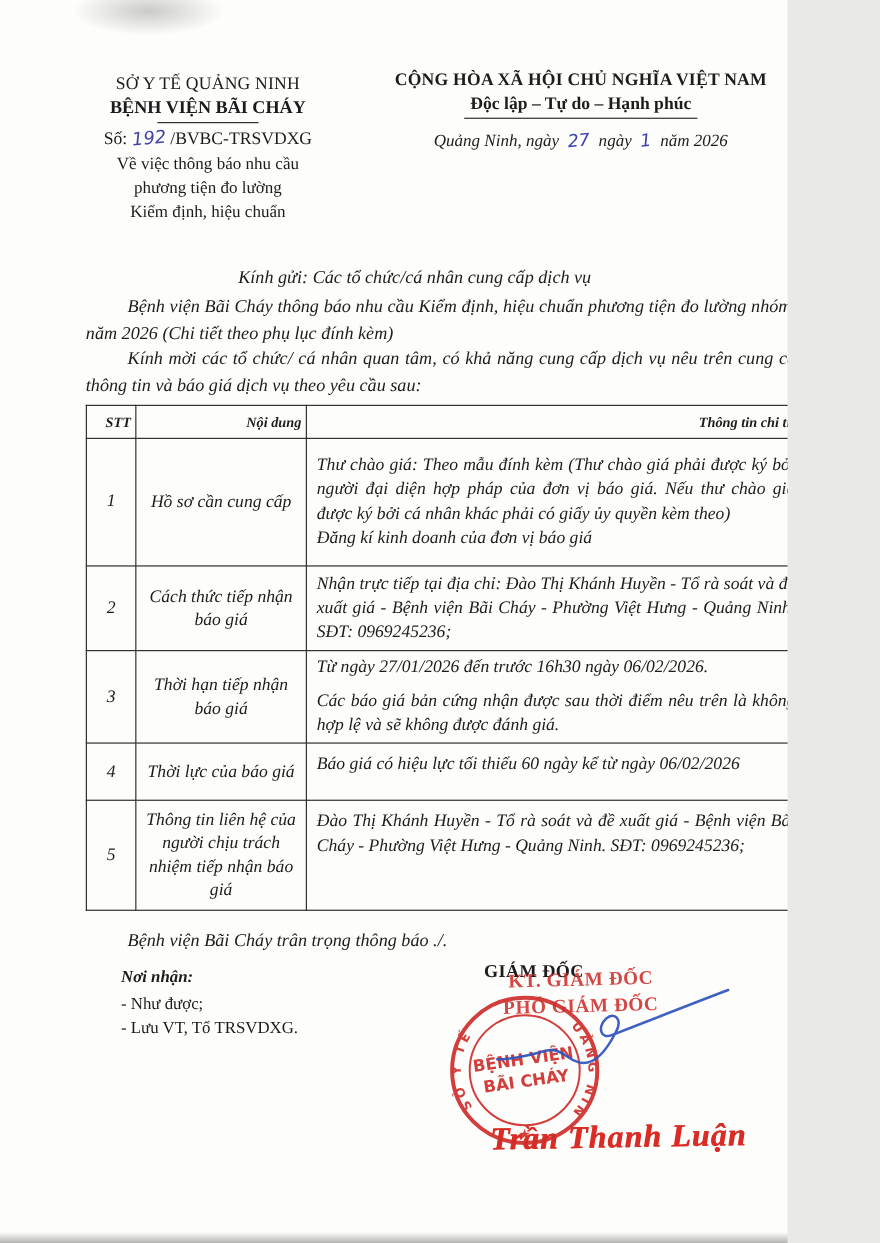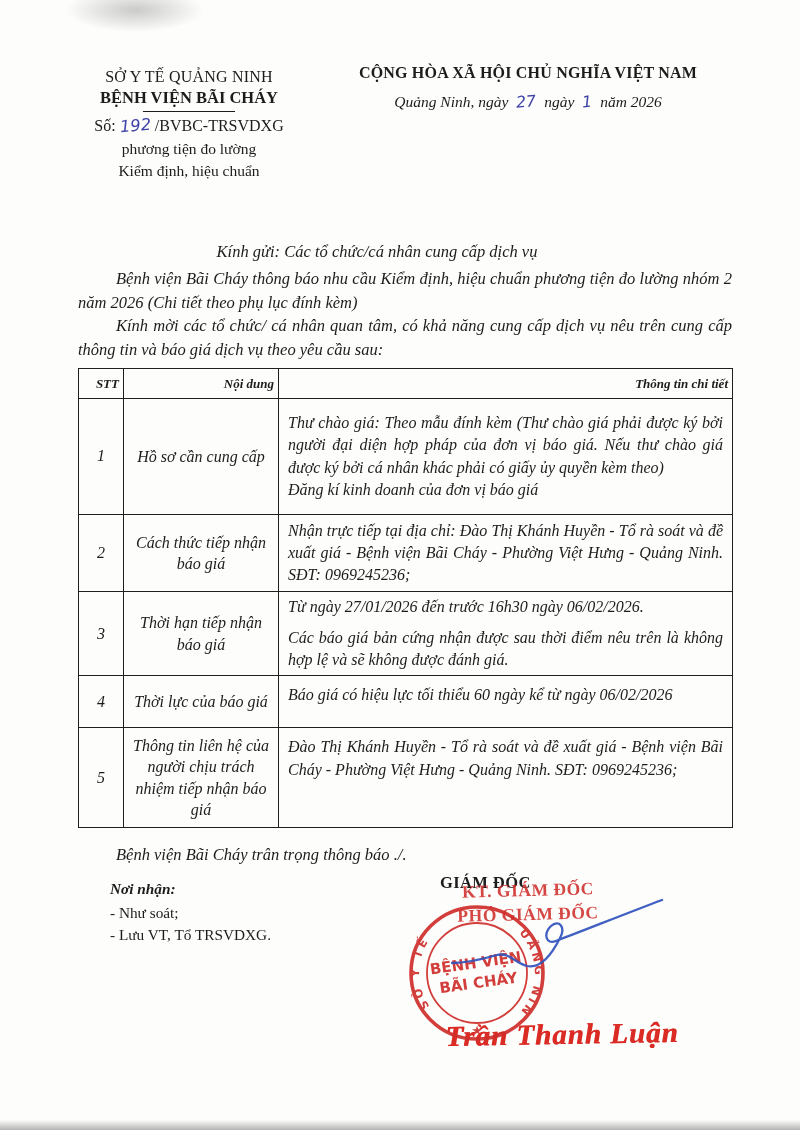--- a/index.html
+++ b/index.html
@@ -9,21 +9,21 @@
     --text:#1c1c1c;
   }
   *{box-sizing:border-box;margin:0;padding:0;}
   html,body{width:800px;height:1130px;}
   body{
     font-family:"Liberation Serif","DejaVu Serif",serif;
     color:var(--text);
     background:#e9e9e7;
   }
   .page{
-    position:relative;width:800px;height:1130px;overflow:hidden;
+    position:relative;width:716px;height:1130px;overflow:hidden;
     background:#fdfdfb;
   }
   
   .smudge{
     position:absolute;left:60px;top:-14px;width:150px;height:48px;
     background:radial-gradient(ellipse at center,rgba(120,120,118,.38),rgba(120,120,118,0) 65%);
     pointer-events:none;
   }
   .bottom-edge{
     position:absolute;left:0;bottom:0;width:800px;height:10px;
@@ -102,26 +102,28 @@
 
   <div class="hdr-left">
     <div class="org">SỞ Y TẾ QUẢNG NINH</div>
     <div class="hosp">BỆNH VIỆN BÃI CHÁY</div>
     <div class="rule"></div>
     <div class="so">
       <span>Số:</span>
       <span class="hand">192</span>
       <span>/BVBC-TRSVDXG</span>
     </div>
+    <div class="subject">Về việc thông báo nhu cầu</div>
     <div class="subject">phương tiện đo lường</div>
     <div class="subject">Kiểm định, hiệu chuẩn</div>
   </div>
 
   <div class="hdr-right">
     <div class="national">CỘNG HÒA XÃ HỘI CHỦ NGHĨA VIỆT NAM</div>
+    <div><span class="motto">Độc lập – Tự do – Hạnh phúc</span></div>
     <div class="dateline">
       <span>Quảng Ninh, ngày</span>
       <span class="hand">27</span>
       <span>ngày</span>
       <span class="hand">1</span>
       <span>năm 2026</span>
     </div>
   </div>
 
   <div class="content">
@@ -181,21 +183,21 @@
           </td>
         </tr>
       </tbody>
     </table>
 
     <p class="closing">Bệnh viện Bãi Cháy trân trọng thông báo ./.</p>
   </div>
 
   <div class="recipients">
     <div class="lbl">Nơi nhận:</div>
-    <div>- Như soát;</div>
+    <div>- Như được;</div>
     <div>- Lưu VT, Tổ TRSVDXG.</div>
   </div>
 
   <div class="title-black">GIÁM ĐỐC</div>
   <div class="red-line l1">KT. GIÁM ĐỐC</div>
   <div class="red-line l2">PHÓ GIÁM ĐỐC</div>
 
   <svg class="seal" width="150" height="150" viewBox="0 0 150 150" aria-hidden="true">
     <circle cx="75" cy="75" r="66" stroke-width="3.6"></circle>
     <circle cx="75" cy="75" r="50" stroke-width="1.8"></circle>

